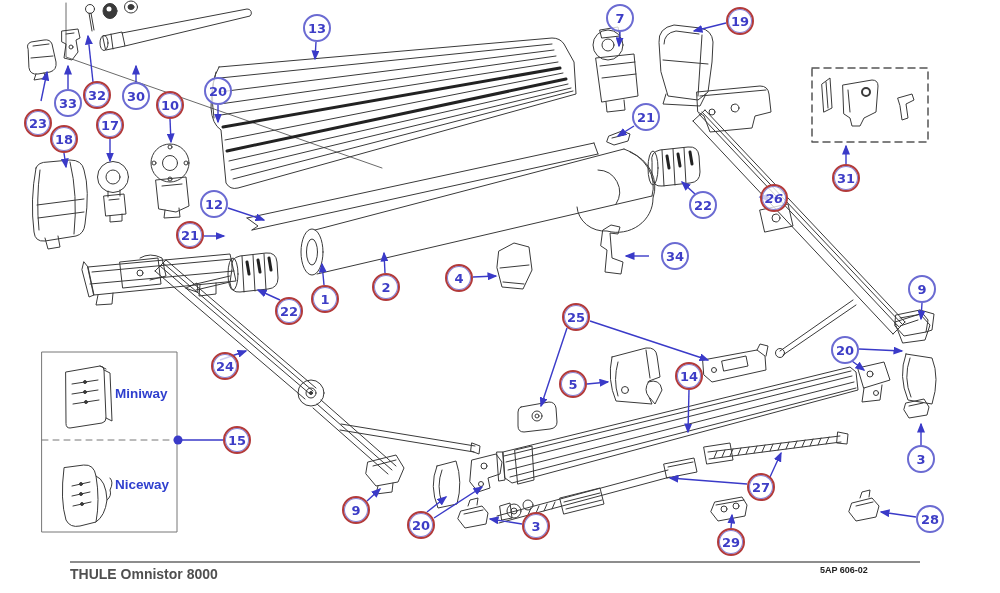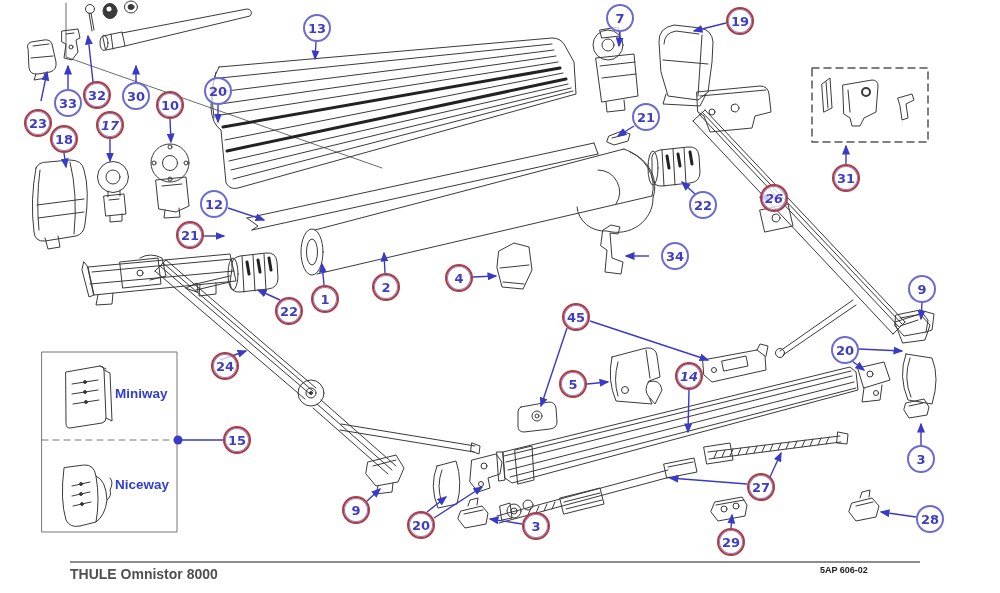--- a/index.html
+++ b/index.html
@@ -351,21 +351,21 @@
       <line x1="434" y1="518" x2="482" y2="487" marker-end="url(#ah)"></line>
       <line x1="522" y1="524" x2="490" y2="519" marker-end="url(#ah)"></line>
     </svg>
 
   <div>
       <div class="callout red" style="left: 24px; top: 109px;">23</div>
       <div class="callout blue" style="left: 54px; top: 89px;">33</div>
       <div class="callout red" style="left: 83px; top: 81px;">32</div>
       <div class="callout blue" style="left: 122px; top: 82px;">30</div>
       <div class="callout red" style="left: 50px; top: 125px;">18</div>
-      <div class="callout red" style="left: 96px; top: 111px; font-style: italic;">17</div>
+      <div class="callout red" style="left: 96px; top: 111px;">17</div>
       <div class="callout red" style="left: 156px; top: 91px;">10</div>
       <div class="callout blue" style="left: 204px; top: 77px;">20</div>
       <div class="callout blue" style="left: 303px; top: 14px;">13</div>
       <div class="callout blue" style="left: 200px; top: 190px;">12</div>
       <div class="callout red" style="left: 176px; top: 221px;">21</div>
       <div class="callout red" style="left: 275px; top: 297px;">22</div>
       <div class="callout red" style="left: 311px; top: 285px;">1</div>
       <div class="callout red" style="left: 372px; top: 273px;">2</div>
       <div class="callout red" style="left: 445px; top: 264px;">4</div>
       <div class="callout blue" style="left: 649px; top: 242px; margin-left: 12px;">34</div>
@@ -374,23 +374,23 @@
       <div class="callout blue" style="left: 632px; top: 103px;">21</div>
       <div class="callout blue" style="left: 689px; top: 191px;">22</div>
       <div class="callout red" style="left: 760px; top: 184px; font-style: italic;">26</div>
       <div class="callout red" style="left: 832px; top: 164px;">31</div>
       <div class="callout blue" style="left: 908px; top: 275px;">9</div>
       <div class="callout blue" style="left: 831px; top: 336px;">20</div>
       <div class="callout blue" style="left: 907px; top: 445px;">3</div>
       <div class="callout blue" style="left: 916px; top: 505px;">28</div>
       <div class="callout red" style="left: 193px; top: 352px; margin-left: 18px;">24</div>
       <div class="callout red" style="left: 223px; top: 426px;">15</div>
-      <div class="callout red" style="left: 562px; top: 303px;">45</div>
+      <div class="callout red" style="left: 562px; top: 303px;">25</div>
       <div class="callout red" style="left: 559px; top: 370px;">5</div>
-      <div class="callout red" style="left: 675px; top: 362px; font-style: italic;">14</div>
+      <div class="callout red" style="left: 675px; top: 362px;">14</div>
       <div class="callout red" style="left: 747px; top: 473px;">27</div>
       <div class="callout red" style="left: 717px; top: 528px;">29</div>
       <div class="callout red" style="left: 342px; top: 496px;">9</div>
       <div class="callout red" style="left: 407px; top: 511px;">20</div>
       <div class="callout red" style="left: 522px; top: 512px;">3</div>
     </div>
 
   <div class="legend-label" style="left:115px;top:386px">Miniway</div>
   <div class="legend-label" style="left:115px;top:477px">Niceway</div>
 

